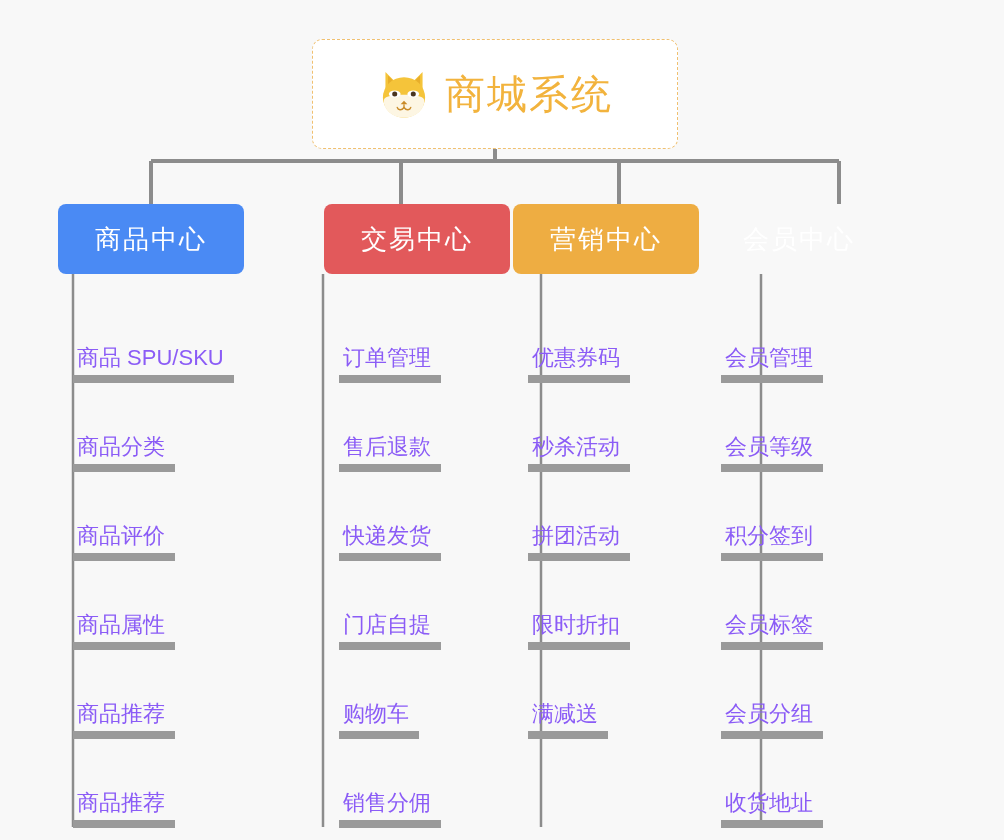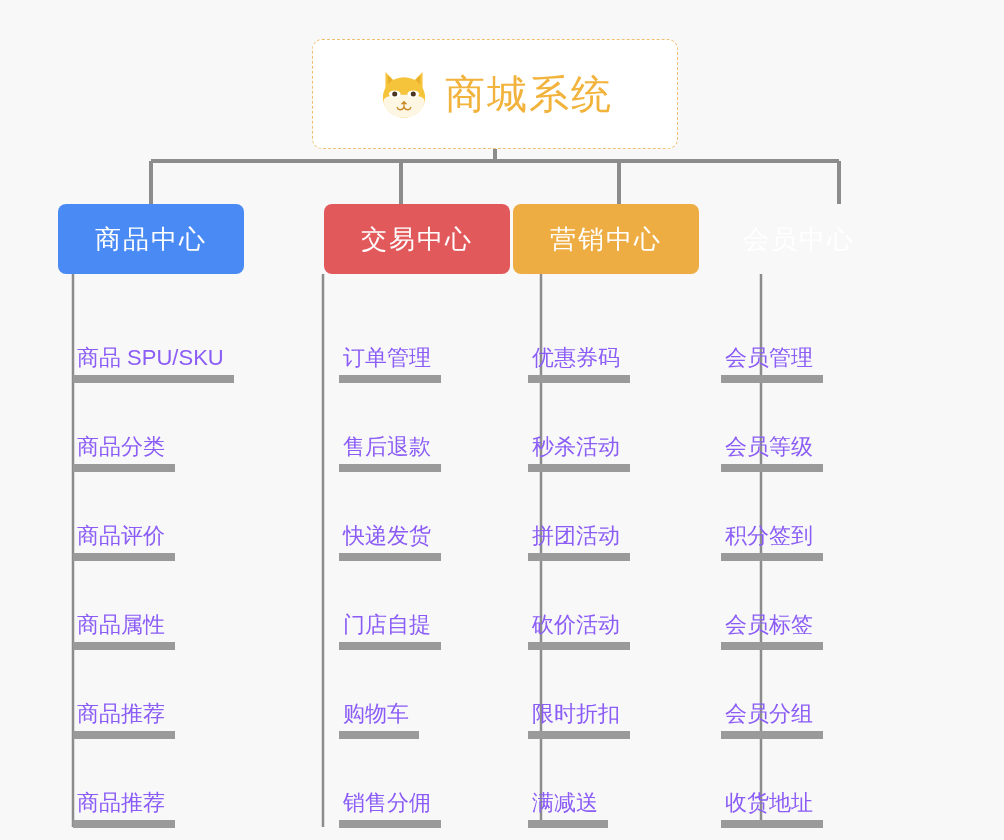--- a/index.html
+++ b/index.html
@@ -197,23 +197,20 @@
         <li class="leaf-item">
           <span class="leaf-label" style="border-bottom-color: rgb(154, 154, 154);">优惠券码</span>
         </li>
         <li class="leaf-item">
           <span class="leaf-label" style="border-bottom-color: rgb(154, 154, 154);">秒杀活动</span>
         </li>
         <li class="leaf-item">
           <span class="leaf-label" style="border-bottom-color: rgb(154, 154, 154);">拼团活动</span>
         </li>
         <li class="leaf-item">
-          <span class="leaf-label" style="border-bottom-color: rgb(154, 154, 154);">砍价活动</span>
-        </li>
-        <li class="leaf-item">
           <span class="leaf-label" style="border-bottom-color: rgb(154, 154, 154);">限时折扣</span>
         </li>
         <li class="leaf-item">
           <span class="leaf-label" style="border-bottom-color: rgb(154, 154, 154);">满减送</span>
         </li>
       </ul>
     </div>
     <div class="branch" style="left: 706px; width: 186px;">
       <div class="branch-header" style="width: 186px;">
         <span>会员中心</span>

